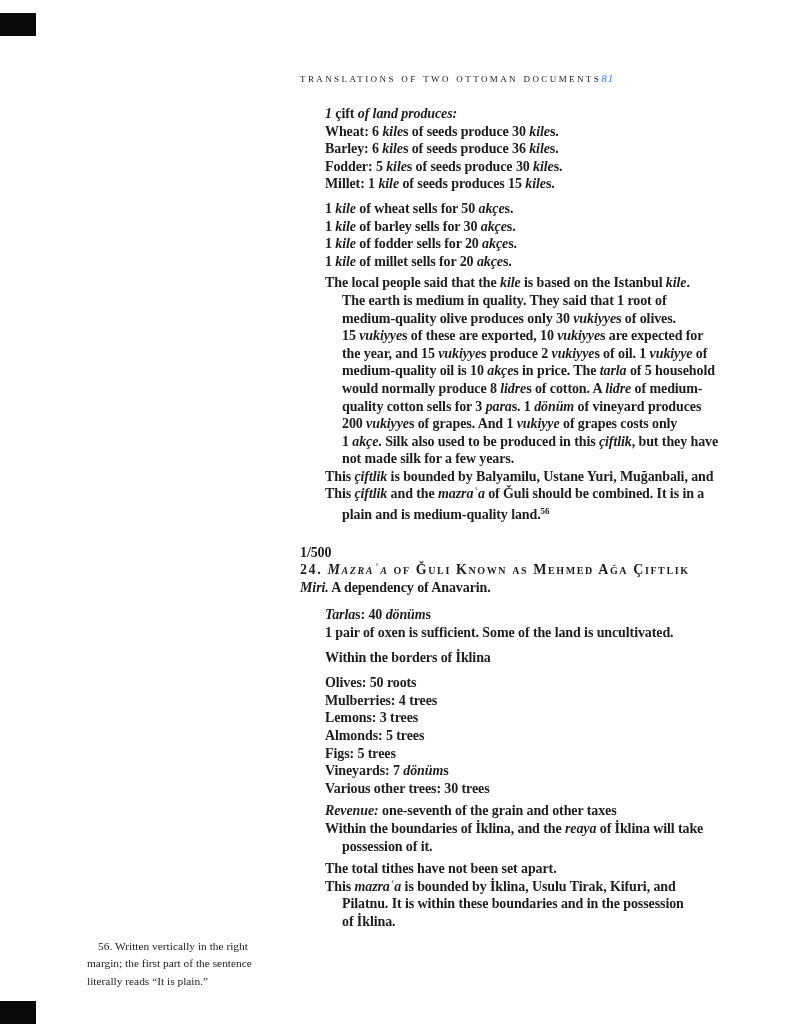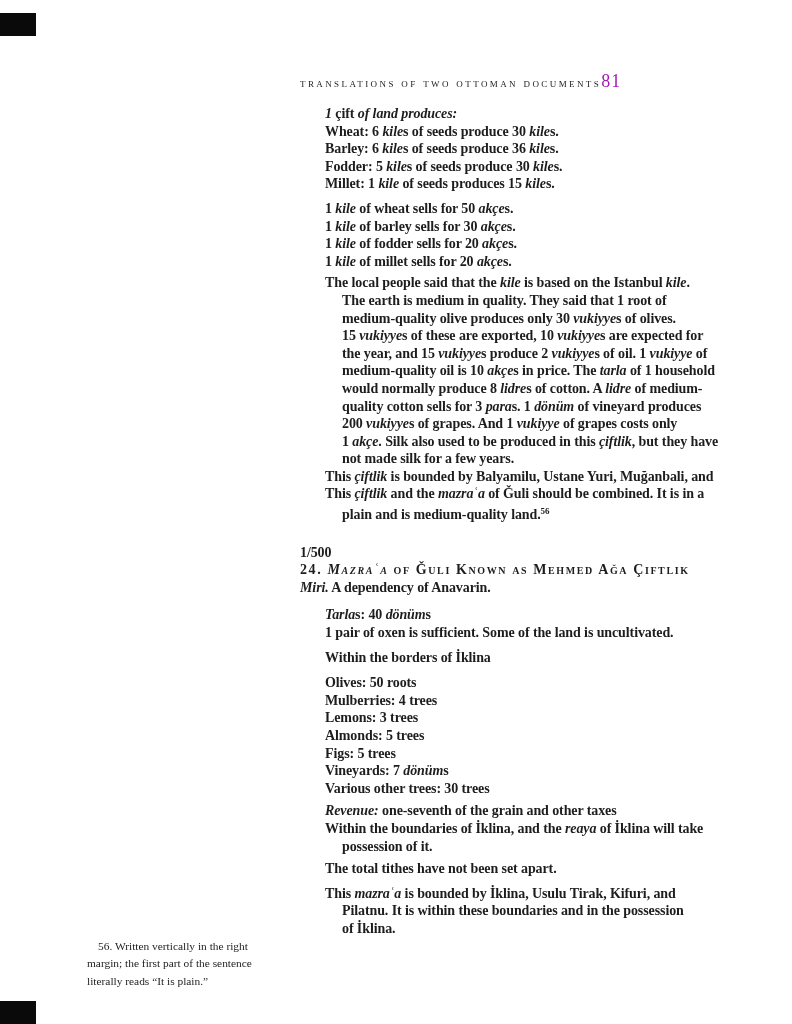--- a/index.html
+++ b/index.html
@@ -9,42 +9,42 @@
   }
   .tab{position:absolute;left:0;width:36px;height:23px;background:#0a0a0a;}
   .tab.top{top:13px;}
   .tab.bottom{top:1001px;}
   .column{position:absolute;left:300px;top:0;width:400px;}
   .running{
     position:absolute;top:71px;left:0;width:400px;
     display:flex;justify-content:flex-start;align-items:baseline;
   }
   .sc-title{font-variant:small-caps;letter-spacing:2.4px;font-size:12.5px;color:#222;}
-  .pagenum{font-size:18px;letter-spacing:1px;color:#a21caf;}
+  .pagenum{font-size:11px;letter-spacing:1px;color:#3b82f6;font-style:italic;}
   .flow{padding-top:105px;font-size:14px;letter-spacing:-0.1px;font-weight:bold;}
   .line{line-height:17.6px;white-space:nowrap;}
   .ind0{padding-left:0;}
   .ind1{padding-left:25px;}
   .ind2{padding-left:42px;}
   .i{font-style:italic;}
   .sc{font-variant:small-caps;letter-spacing:1.6px;}
   .i.sc{font-style:italic;}
   .sup{font-size:9px;vertical-align:5px;letter-spacing:0;}
   .block{margin:0;}
   .b2{margin-top:7px;}
   .b3{margin-top:4px;}
   .b4{margin-top:0;}
   .b5{}
   .b6{margin-top:20px;}
   .b7{margin-top:10px;}
   .b8{margin-top:7px;}
   .b9{margin-top:8px;}
   .b10{margin-top:5px;}
   .b11{margin-top:5px;}
-  .b12{margin-top:7px;}
+  .b12{}
   .footnote{
     position:absolute;left:87px;top:906px;width:200px;
     font-size:11.4px;line-height:17.3px;color:#1d1d1d;
   }
   .footnote .line{line-height:17.3px;}
   .fn-first{text-indent:11px;margin-top:32px;}
 </style>
 </head>
 <body>
 
@@ -70,21 +70,21 @@
           <div class="line ind1"><span>1 </span><span class="i">kile</span><span> of barley sells for 30 </span><span class="i">akçe</span><span>s.</span></div>
           <div class="line ind1"><span>1 </span><span class="i">kile</span><span> of fodder sells for 20 </span><span class="i">akçe</span><span>s.</span></div>
           <div class="line ind1"><span>1 </span><span class="i">kile</span><span> of millet sells for 20 </span><span class="i">akçe</span><span>s.</span></div>
         </div>
         <div class="block b3">
           <div class="line ind1"><span>The local people said that the </span><span class="i">kile</span><span> is based on the Istanbul </span><span class="i">kile</span><span>.</span></div>
           <div class="line ind2"><span>The earth is medium in quality. They said that 1 root of</span></div>
           <div class="line ind2"><span>medium-quality olive produces only 30 </span><span class="i">vukiyye</span><span>s of olives.</span></div>
           <div class="line ind2"><span>15 </span><span class="i">vukiyye</span><span>s of these are exported, 10 </span><span class="i">vukiyye</span><span>s are expected for</span></div>
           <div class="line ind2"><span>the year, and 15 </span><span class="i">vukiyye</span><span>s produce 2 </span><span class="i">vukiyye</span><span>s of oil. 1 </span><span class="i">vukiyye</span><span> of</span></div>
-          <div class="line ind2"><span>medium-quality oil is 10 </span><span class="i">akçe</span><span>s in price. The </span><span class="i">tarla</span><span> of 1 household</span></div>
+          <div class="line ind2"><span>medium-quality oil is 10 </span><span class="i">akçe</span><span>s in price. The </span><span class="i">tarla</span><span> of 5 household</span></div>
           <div class="line ind2"><span>would normally produce 8 </span><span class="i">lidre</span><span>s of cotton. A </span><span class="i">lidre</span><span> of medium-</span></div>
           <div class="line ind2"><span>quality cotton sells for 3 </span><span class="i">para</span><span>s. 1 </span><span class="i">dönüm</span><span> of vineyard produces</span></div>
           <div class="line ind2"><span>200 </span><span class="i">vukiyye</span><span>s of grapes. And 1 </span><span class="i">vukiyye</span><span> of grapes costs only</span></div>
           <div class="line ind2"><span>1 </span><span class="i">akçe</span><span>. Silk also used to be produced in this </span><span class="i">çiftlik</span><span>, but they have</span></div>
           <div class="line ind2"><span>not made silk for a few years.</span></div>
         </div>
         <div class="block b4">
           <div class="line ind1"><span>This </span><span class="i">çiftlik</span><span> is bounded by Balyamilu, Ustane Yuri, Muğanbali, and</span></div>
         </div>
         <div class="block b5">

